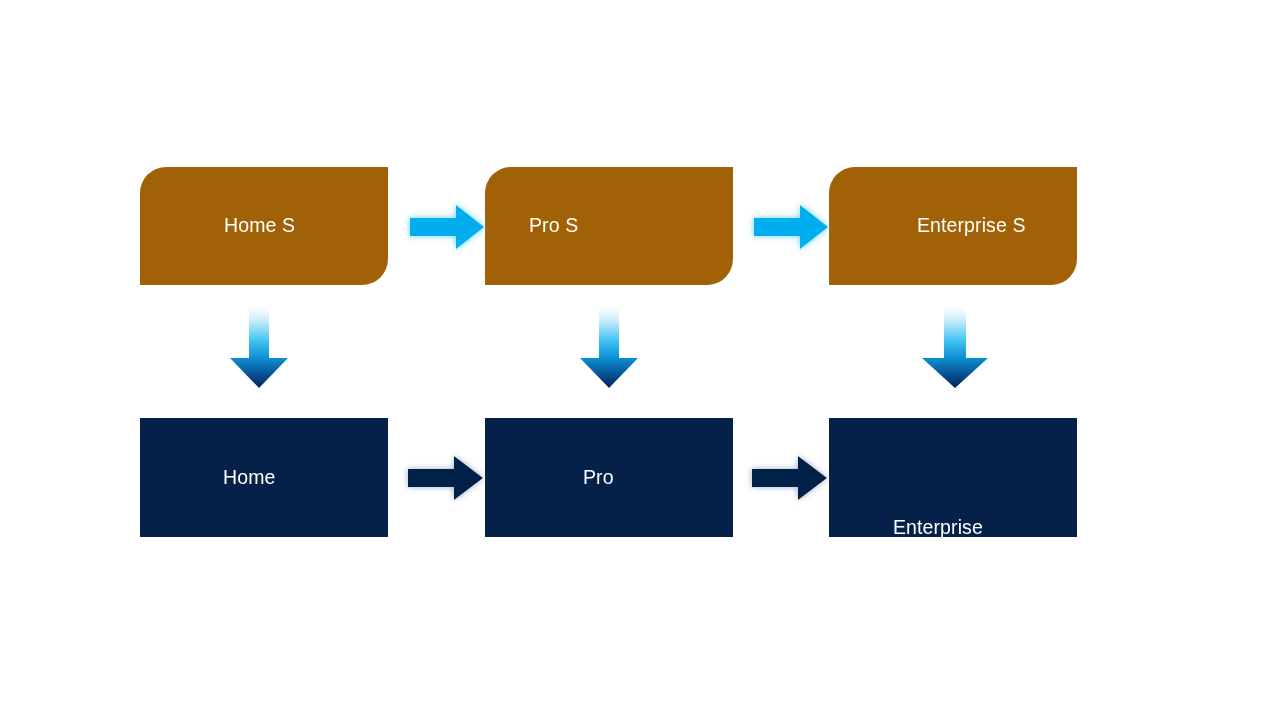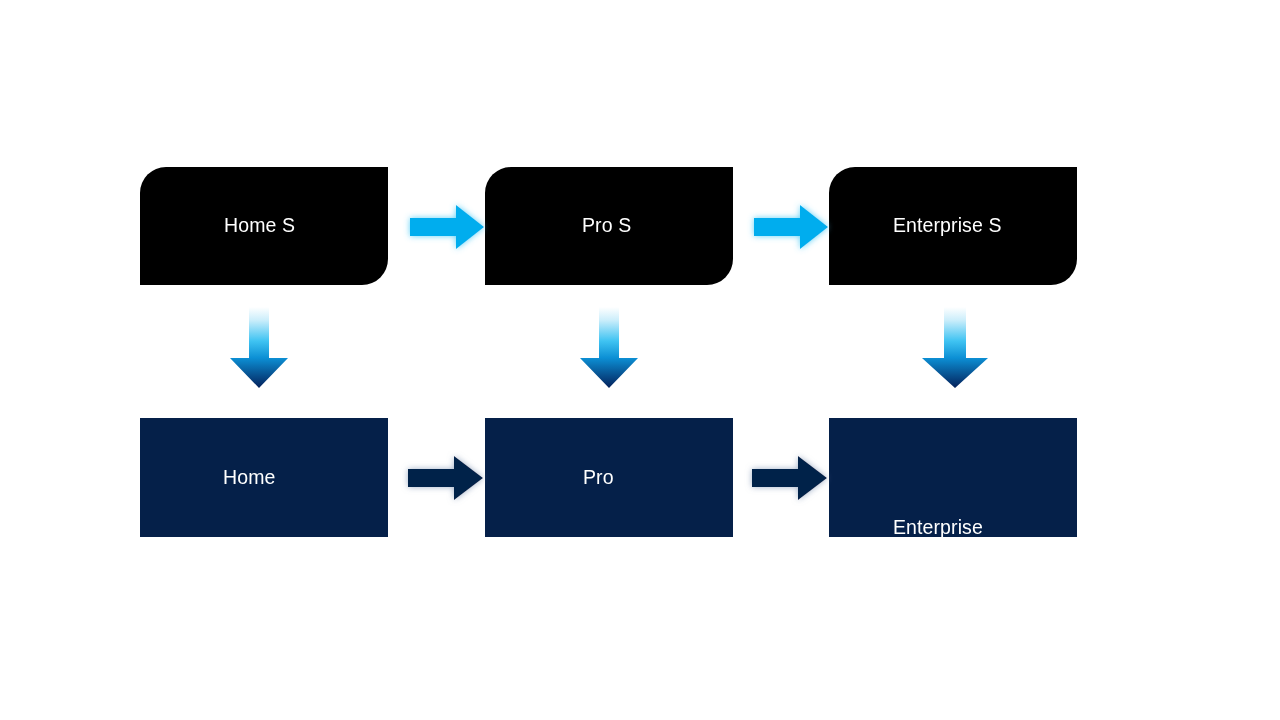--- a/index.html
+++ b/index.html
@@ -32,21 +32,21 @@
     color: #ffffff;
     font-size: 19.5px;
     font-weight: 400;
     letter-spacing: 0.1px;
     white-space: nowrap;
     line-height: 1;
   }
 
   
   .node-top {
-    background: #000000;
+    background: #a16207;
     border-radius: 26px 0 26px 0;
     text-align: right;
   }
 
   
   .node-bottom {
     background: #052049;
   }
 
   
@@ -68,25 +68,25 @@
 </style>
 </head>
 <body>
 
 <div id="canvas">
 
   <div class="node node-top" style="left:140px; top:167px; width:248px; height:118px; padding-left:84px;">
     <span class="node-label">Home S</span>
   </div>
 
-  <div class="node node-top" style="left:485px; top:167px; width:248px; height:118px; padding-left:97px;">
+  <div class="node node-top" style="left:485px; top:167px; width:248px; height:118px; padding-left:44px;">
     <span class="node-label">Pro S</span>
   </div>
 
-  <div class="node node-top" style="left:829px; top:167px; width:248px; height:118px; padding-left:64px;">
+  <div class="node node-top" style="left:829px; top:167px; width:248px; height:118px; padding-left:88px;">
     <span class="node-label">Enterprise S</span>
   </div>
 
   <div class="h-arrow" style="left:409px; top:203px;">
     <svg width="76" height="48" viewBox="0 0 76 48" aria-hidden="true">
       <defs>
         <filter id="glowCyan1" x="-50%" y="-50%" width="200%" height="200%">
           <feDropShadow dx="0" dy="0" stdDeviation="3.2" flood-color="#57CFF7" flood-opacity="0.95"></feDropShadow>
         </filter>
       </defs>

